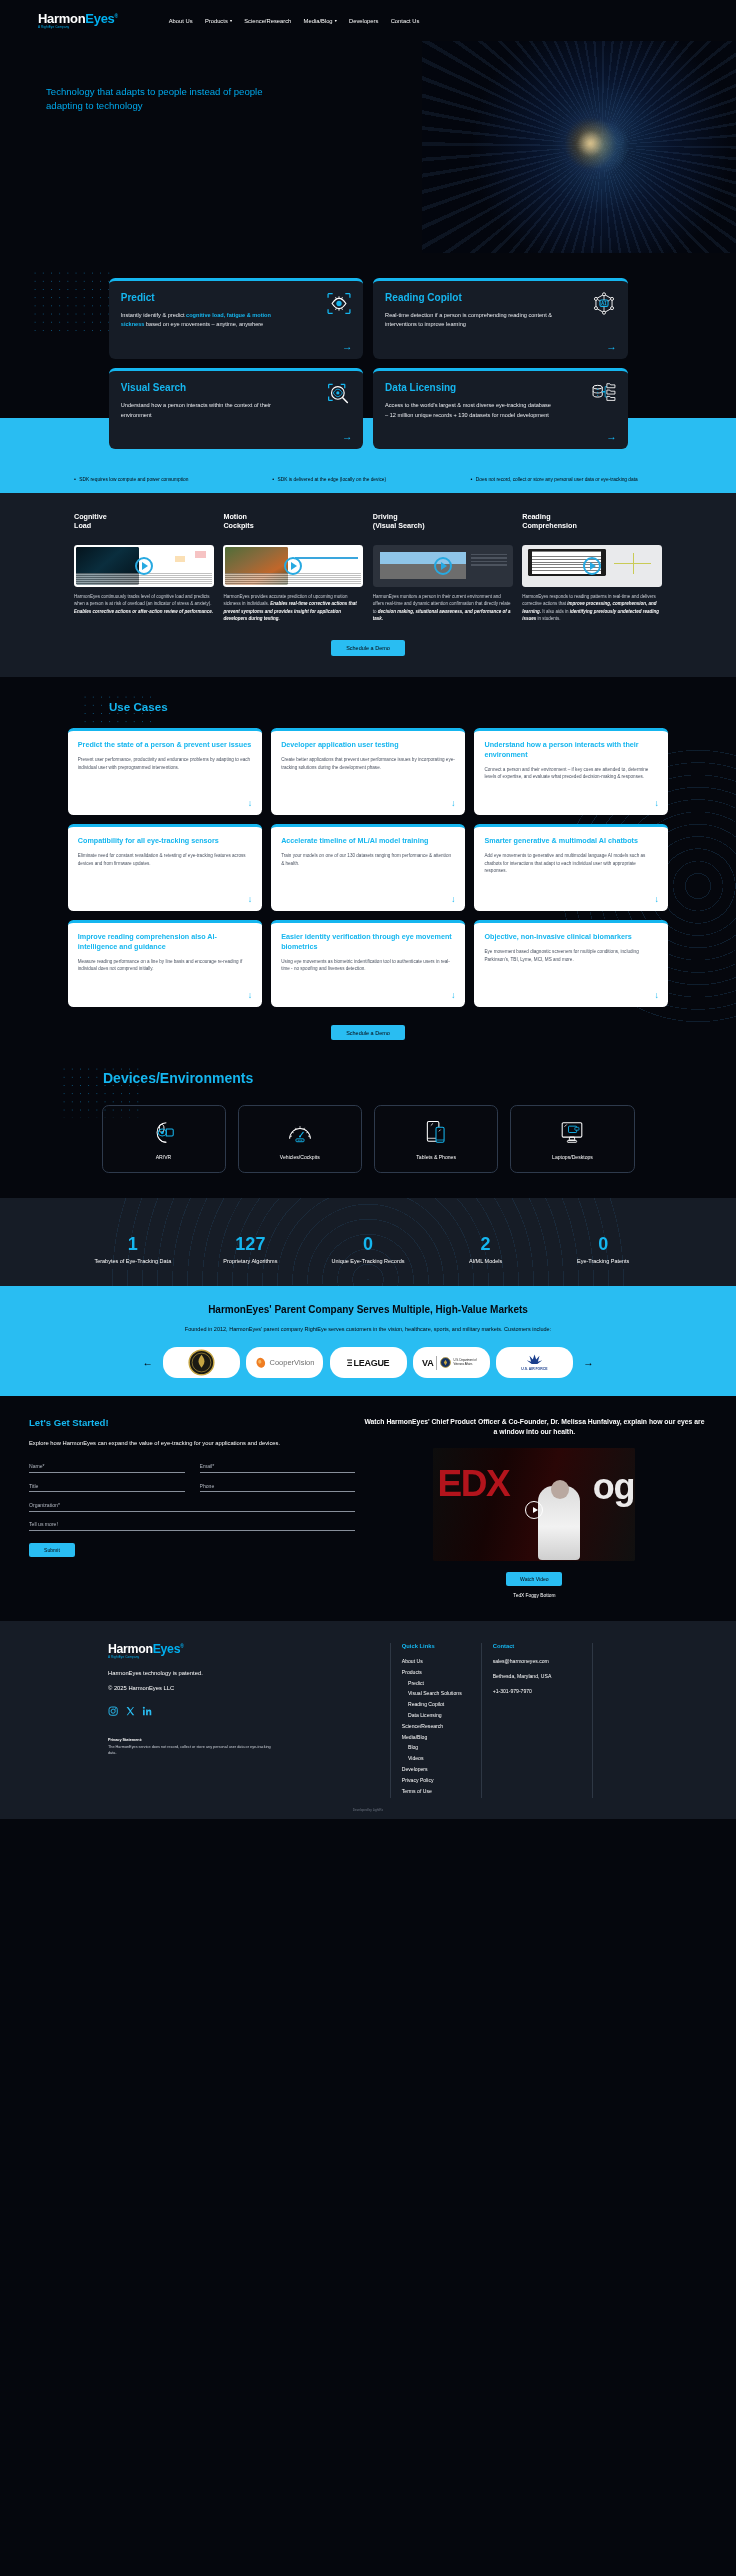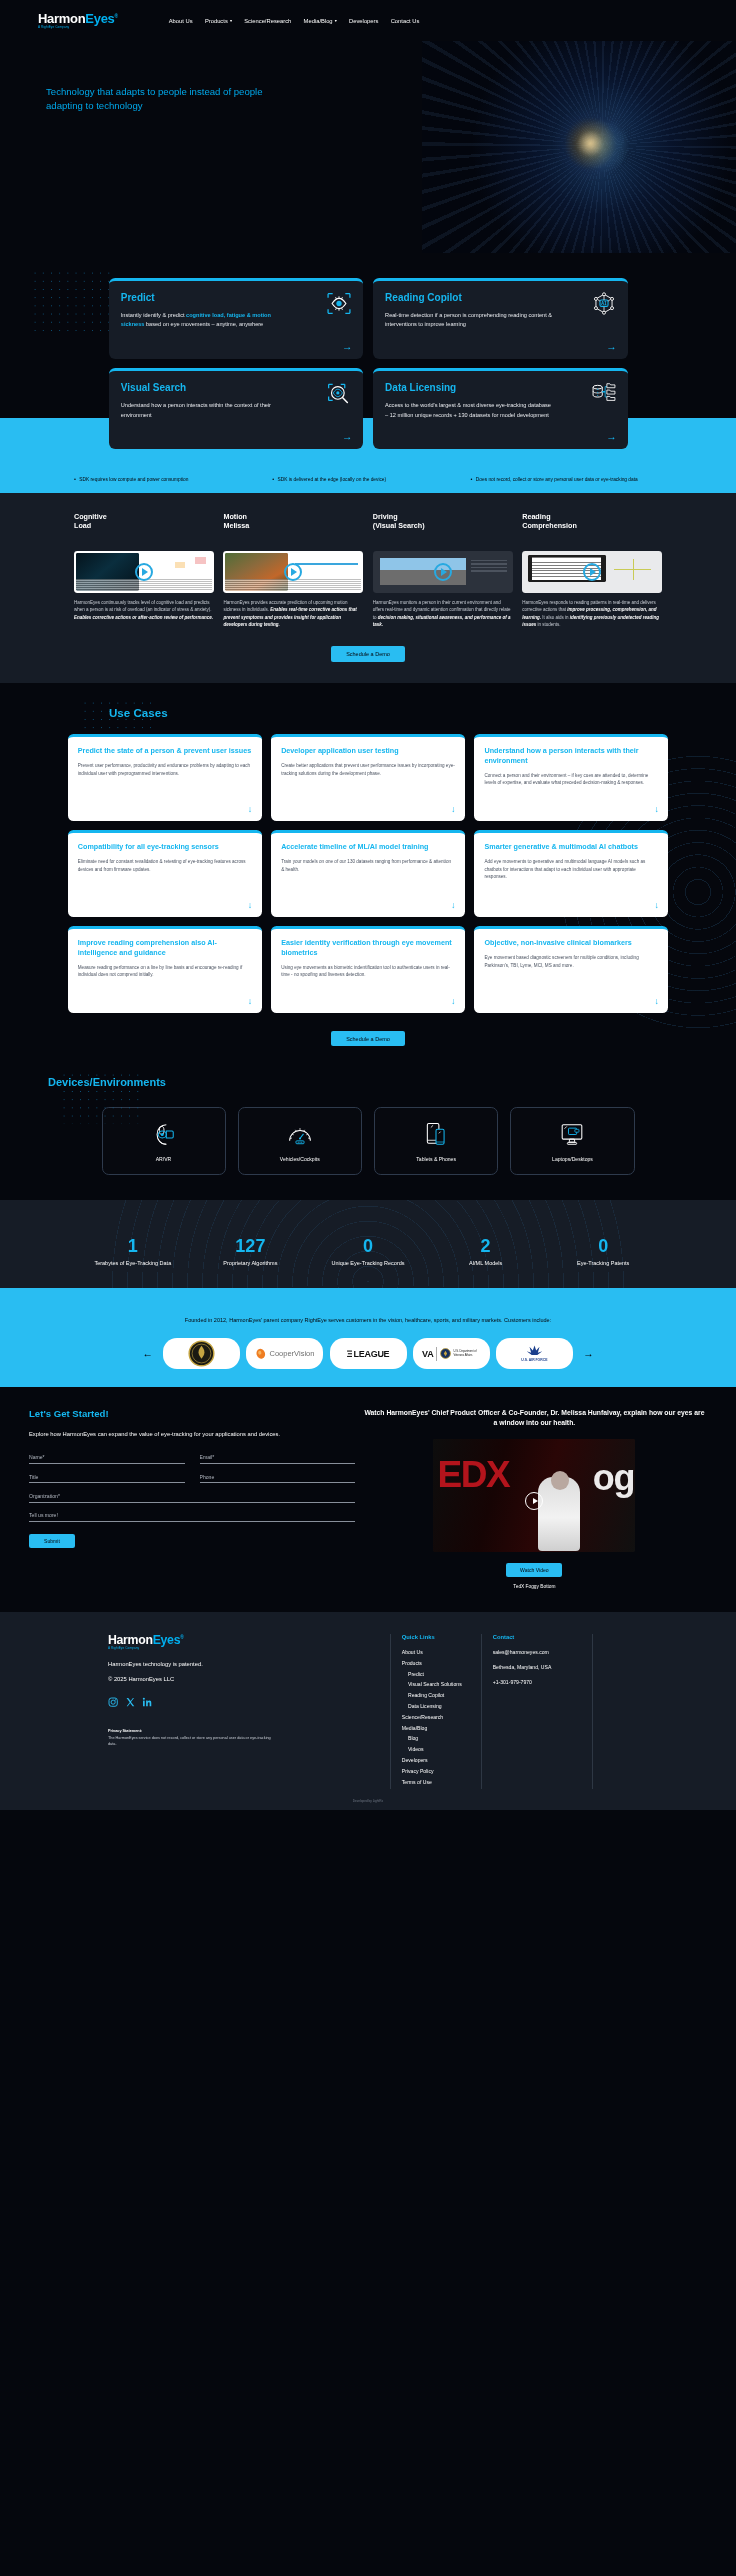--- a/index.html
+++ b/index.html
@@ -111,21 +111,21 @@
     display: grid; grid-template-columns: repeat(3, 1fr);
     width: 588px; margin: 0 auto; gap: 6.8px;
     padding-top: 18px;
   }
   .bullet { display: flex; gap: 3.4px; font-size: 4.8px; color: #05070d; line-height: 1.5; }
   .bullet .bd { font-size: 5.5px; line-height: 1.1; }
 
   
   .demos { background: #161c26; padding: 19px 0 20.5px 0; }
   .demo-grid { display: grid; grid-template-columns: repeat(4, 1fr); gap: 9.6px; width: 588px; margin: 0 auto; }
-  .demo h4 { font-size: 7.2px; font-weight: bold; line-height: 1.28; margin-bottom: 20px; min-height: 19px; }
+  .demo h4 { font-size: 7.2px; font-weight: bold; line-height: 1.28; margin-bottom: 14px; min-height: 19px; }
   .thumb {
     position: relative; width: 100%; height: 42px; border-radius: 3.4px; overflow: hidden;
     background: #ffffff; cursor: pointer;
   }
   .thumb .left { position:absolute; left:2.1px; top:2.1px; bottom:2.1px; width:45%; border-radius:1.4px; }
   .thumb .right { position:absolute; right:2.1px; top:2.1px; width:50%; height:54%; background:#fff; }
   .thumb .lines { position:absolute; left:2.1px; right:2.1px; bottom:2.1px; height:28%;
     background: repeating-linear-gradient(to bottom, #8c8c8c 0 0.7px, #ffffff 0.7px 2.1px); opacity:.55;}
   .play {
     position: absolute; left: 50%; top: 50%; transform: translate(-50%,-50%);
@@ -153,21 +153,21 @@
     background: #ffffff; border-top: 3.4px solid #15b6ef; border-radius: 5.5px;
     padding: 9.6px 10.3px 9.6px; min-height: 87px; position: relative; cursor: pointer;
   }
   .uc h4 { color: #15b6ef; font-size: 7.2px; font-weight: bold; line-height: 1.32; margin-bottom: 6.8px; }
   .uc p { font-size: 4.6px; line-height: 1.62; color: #4a5260; }
   .uc .dn { position: absolute; right: 9.6px; bottom: 6.2px; color: #15b6ef; font-size: 9px; line-height:1; }
 
   
   .devices { background: #05070d; padding: 16.4px 0 24.6px 0; position: relative; }
   .dots-dev { left: 60px; top: 11px; width: 85px; height: 53px; }
-  .dev-title { color: #15b6ef; font-size: 11px; font-weight: bold; padding-left: 48px; position: relative; z-index:4;}
+  .dev-title { color: #15b6ef; font-size: 14px; font-weight: bold; padding-left: 103px; position: relative; z-index:4;}
   .dev-grid { display: grid; grid-template-columns: repeat(4, 1fr); gap: 12.3px; width: 533px; margin: 19px auto 0; }
   .dev {
     border: 0.7px solid #2e3a4c; border-radius: 6.8px; height: 68px;
     display: flex; flex-direction: column; align-items: center; justify-content: center; gap: 6.8px;
     background: #07090f; cursor: pointer;
   }
   .dev span { font-size: 5.1px; color: #ffffff; }
 
   
   .stats { background: #161c26; padding: 18px 0 20.5px; position: relative; overflow: hidden; }
@@ -401,21 +401,21 @@
             <div style="position:absolute;right:38%;top:40%;width:14%;height:26%;background:#fbe0b5;"></div>
           </div>
           <div class="lines"></div>
           <div class="play"></div>
         </div>
         <p><span>HarmonEyes continuously tracks level of cognitive load and predicts when a person is at risk of overload (an indicator of stress &amp; anxiety). </span><i>Enables corrective actions or after-action review of performance.</i></p>
       </div>
 
       <div class="demo">
         <h4><span style="white-space:pre-line">Motion
-Melissa</span></h4>
+Cockpits</span></h4>
         <div class="thumb">
           <div class="left" style="background:linear-gradient(150deg,#4f6d38,#8d6a3c 40%,#c2672a 70%,#3b4a2c);"></div>
           <div class="right" style="background:#fff;">
             <div style="position:absolute;left:6%;top:45%;right:4%;height:1.4px;background:#3aa6dd;"></div>
           </div>
           <div class="lines"></div>
           <div class="play"></div>
         </div>
         <p><span>HarmonEyes provides accurate prediction of upcoming motion sickness in individuals. </span><i>Enables real-time corrective actions that prevent symptoms and provides insight for application developers during testing.</i></p>
       </div>
@@ -595,20 +595,21 @@
         <div class="lab">AI/ML Models</div>
       </div>
       <div class="stat">
         <div class="num">0</div>
         <div class="lab">Eye-Tracking Patents</div>
       </div>
     </div>
   </div>
 
   <div class="parent">
+    <h2>HarmonEyes' Parent Company Serves Multiple, High-Value Markets</h2>
     <p>Founded in 2012, HarmonEyes' parent company RightEye serves customers in the vision, healthcare, sports, and military markets. Customers include:</p>
     <div class="logo-row">
       <div class="carousel-arrow">←</div>
 
       <div class="logo-box">
         <svg viewBox="0 0 46 46" width="27" height="27">
           <circle cx="23" cy="23" r="21" fill="#1b1a12" stroke="#c4a442" stroke-width="2.5"></circle>
           <circle cx="23" cy="23" r="16" fill="none" stroke="#c4a442" stroke-width="1"></circle>
           <path d="M23 10c3 4 5 7 5 11s-2 7-5 11c-3-4-5-7-5-11s2-7 5-11z" fill="#c4a442"></path>
         </svg>

